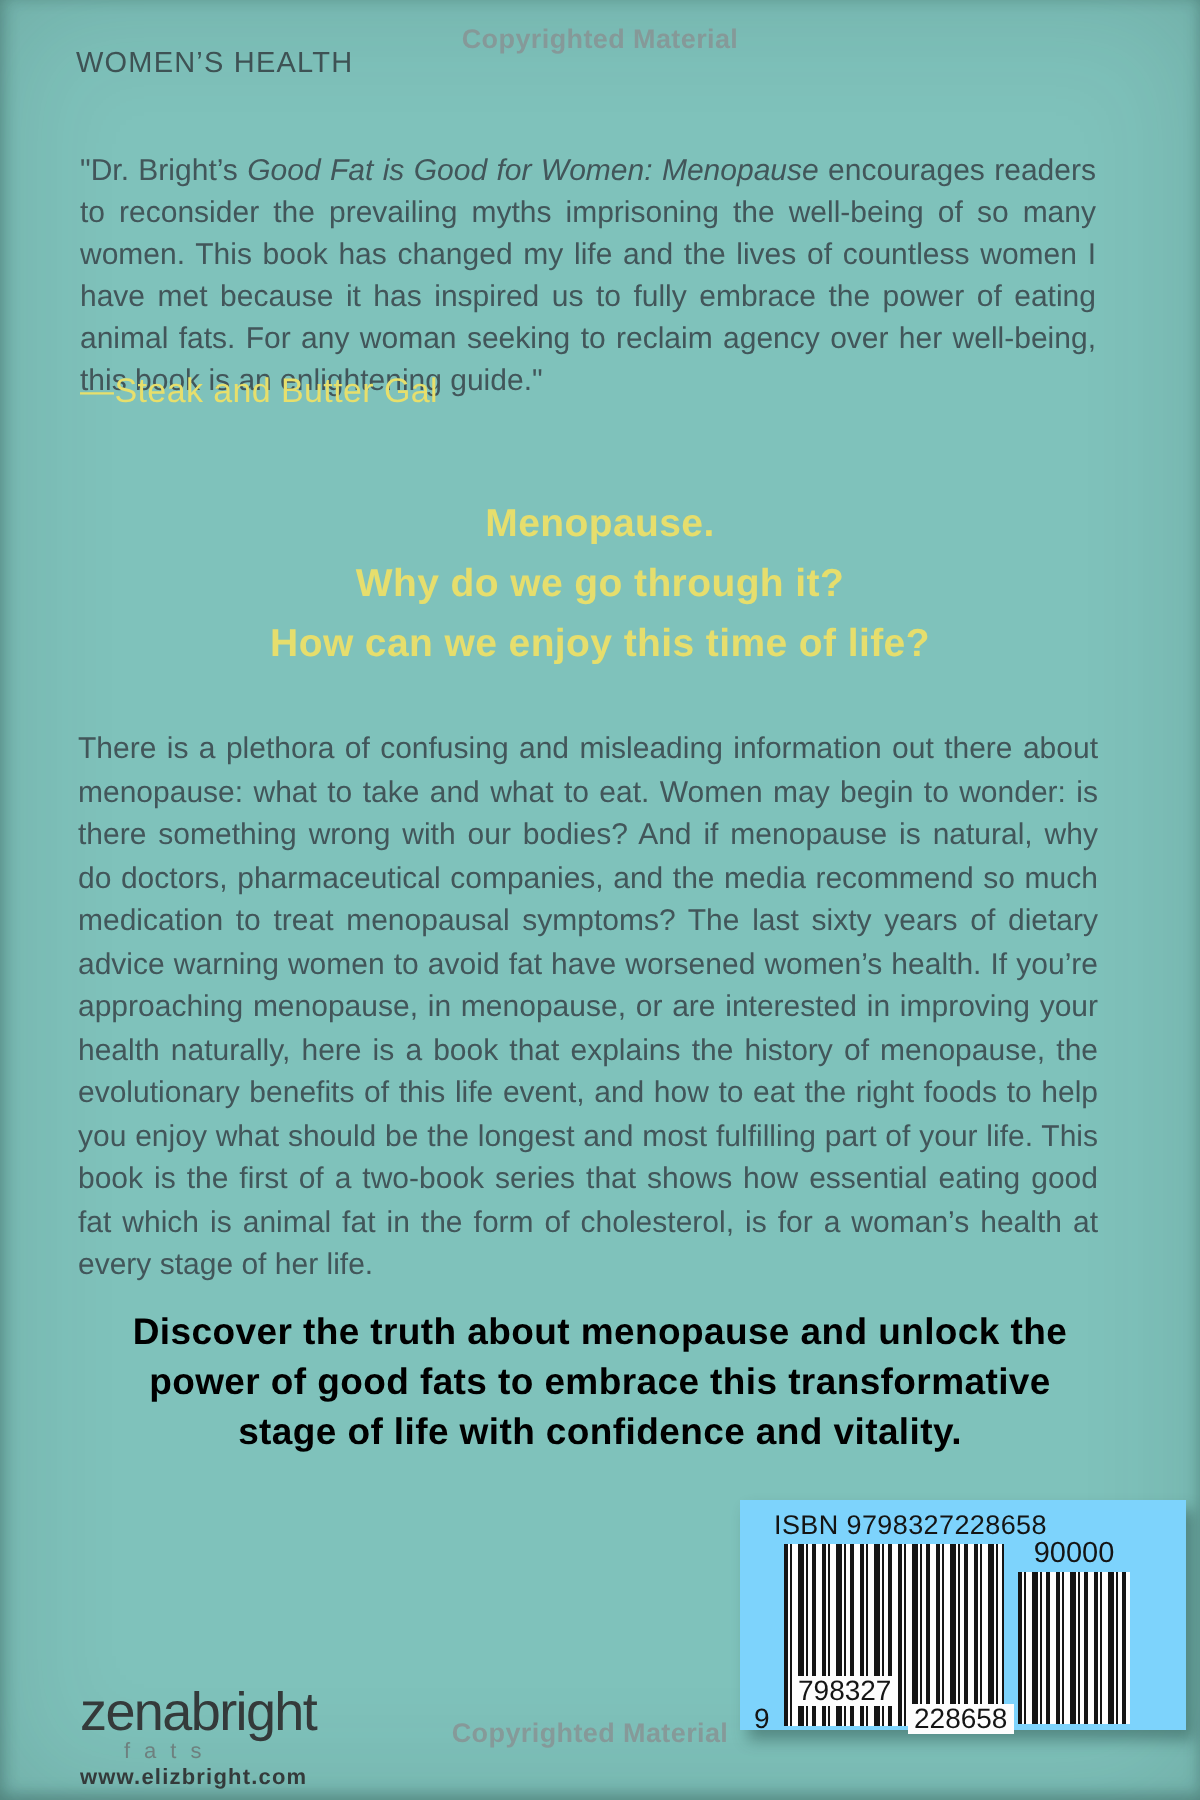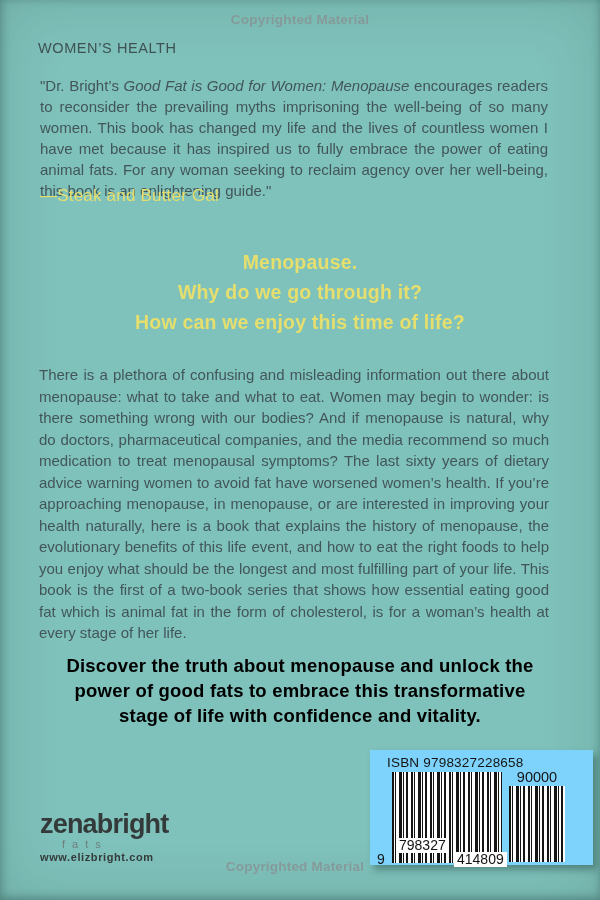--- a/index.html
+++ b/index.html
@@ -10,21 +10,21 @@
     box-shadow:inset 0 0 60px rgba(25,55,52,.16), inset 0 -3px 8px rgba(25,55,52,.28), inset 3px 0 8px rgba(25,55,52,.12);
   }
   .copyright{
     position:absolute;left:0;width:600px;text-align:center;
     color:#879696;font-size:13.5px;font-weight:700;letter-spacing:.2px;opacity:.9;
   }
   #copyright-top{top:12px;}
   #copyright-bottom{top:859px;width:590px;}
   #category{
     position:absolute;left:38px;top:24px;
-    color:#3e5254;font-size:14.5px;letter-spacing:.6px;font-weight:400;margin-top:16px;
+    color:#3e5254;font-size:14.5px;letter-spacing:.6px;font-weight:400;
   }
   #quote{
     position:absolute;left:40px;top:60px;width:508px;
     color:#42565a;font-size:15px;line-height:21px;text-align:justify;
   }
   #quote .booktitle{font-style:italic;}
   #attribution{
     position:absolute;left:40px;top:186px;width:487px;text-align:left;
     color:#e7df6c;font-size:17px;font-weight:400;letter-spacing:.2px;
   }
@@ -35,21 +35,21 @@
   #body-par{
     position:absolute;left:39px;top:349px;width:510px;
     color:#42565a;font-size:15px;line-height:21.5px;text-align:justify;
   }
   #cta{
     position:absolute;left:55px;top:653px;width:490px;text-align:center;
     color:#000000;font-size:18.5px;font-weight:700;line-height:25px;letter-spacing:.2px;
   }
   #publisher{position:absolute;left:40px;top:810px;width:160px;}
   #publisher .name{
-    color:#343a3a;font-size:27px;font-weight:700;letter-spacing:-.8px;line-height:28px;
+    color:#343a3a;font-size:27px;font-weight:400;letter-spacing:-.8px;line-height:28px;margin-top:32px;
   }
   #publisher .subname{
     color:#6e807f;font-size:11px;letter-spacing:7px;margin:0 0 1px 22px;line-height:12px;
   }
   #publisher .website{
     color:#343a3a;font-size:11px;font-weight:700;letter-spacing:.6px;line-height:13px;
   }
   #barcode-panel{
     position:absolute;left:370px;top:750px;width:223px;height:115px;background:#7dd3fc;
     box-shadow:4px 5px 7px rgba(35,70,66,.45);
@@ -103,20 +103,20 @@
     <div class="name">zenabright</div>
     <div class="subname">fats</div>
     <div class="website">www.elizbright.com</div>
   </div>
 
   <div id="barcode-panel">
     <div id="isbn-label">ISBN 9798327228658</div>
     <div id="barcode-main" class="bars"></div>
     <span id="bc-digit-first" class="bdigit">9</span>
     <span id="bc-digits-left" class="bdigit">798327</span>
-    <span id="bc-digits-right" class="bdigit">414809</span>
+    <span id="bc-digits-right" class="bdigit">228658</span>
     <div id="price-code">90000</div>
     <div id="barcode-supplement" class="bars"></div>
   </div>
 
   <div id="copyright-bottom" class="copyright">Copyrighted Material</div>
 
 </div>
 
 </body></html>

